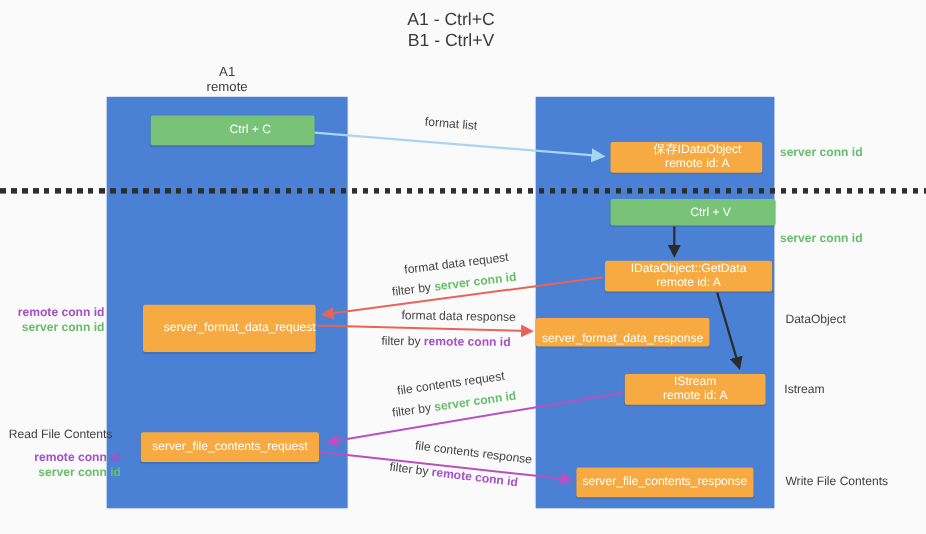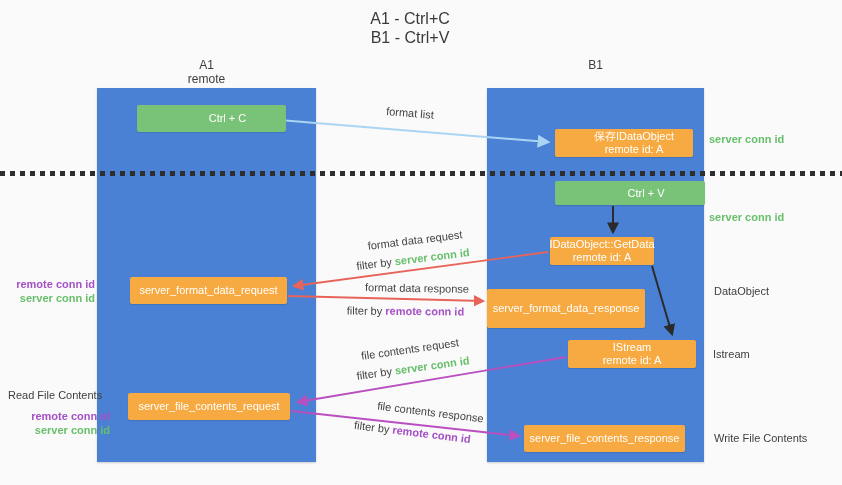--- a/index.html
+++ b/index.html
@@ -22,23 +22,23 @@
   #separator{left:0;top:171px;width:842px;height:5px;
     background:repeating-linear-gradient(90deg,#2e2e2e 0 5px,transparent 5px 10px);}
   .node{display:flex;flex-direction:column;align-items:center;justify-content:center;
     text-align:center;color:#fff;font-size:11px;line-height:13px;border-radius:2px;
     box-shadow:0 1px 1px rgba(0,0,0,.12);}
   .green{background:#79c379;padding-left:32px;}
   .orange{background:#f7aa41;}
   #box-ctrl-c{left:137px;top:105px;width:117px;height:27px;}
   #box-save-dataobject{left:555px;top:129px;width:118px;height:28px;padding-left:20px;}
   #box-ctrl-v{left:555px;top:181px;width:118px;height:24px;}
-  #box-getdata{left:550px;top:237px;width:104px;height:28px;}
-  #box-format-request{left:130px;top:277px;width:157px;height:27px;}
-  #box-format-response{left:487px;top:289px;width:158px;height:39px;}
+  #box-getdata{left:550px;top:237px;width:152px;height:28px;}
+  #box-format-request{left:130px;top:277px;width:157px;height:43px;align-items:flex-end;}
+  #box-format-response{left:487px;top:289px;width:158px;height:26px;justify-content:flex-end;}
   #box-istream{left:568px;top:340px;width:128px;height:28px;}
   #box-file-request{left:128px;top:393px;width:162px;height:27px;}
   #box-file-response{left:524px;top:425px;width:161px;height:27px;}
   .flow-label{font-size:11px;color:#434343;text-align:center;white-space:nowrap;}
   .hl-green{color:#67bf6b;font-weight:bold;}
   .hl-purple{color:#a551c5;font-weight:bold;}
   #lbl-format-list{left:350px;top:107px;width:120px;transform:rotate(4.5deg);}
   #lbl-fdr{left:355px;top:234px;width:120px;transform:rotate(-7deg);}
   #lbl-fdr-filter{left:343px;top:253px;width:140px;transform:rotate(-7deg);}
   #lbl-fdresp{left:357px;top:282px;width:120px;transform:rotate(1deg);}
@@ -68,21 +68,20 @@
   <div class="abs" id="page-title">
     <div>A1 - Ctrl+C</div>
     <div>B1 - Ctrl+V</div>
   </div>
 
   <div class="abs col-header" id="col-header-left">
     <div>A1</div>
     <div>remote</div>
   </div>
   <div class="abs col-header" id="col-header-right">
-    <div>B1</div>
   </div>
 
   <div class="abs lifeline" id="col-left"></div>
   <div class="abs lifeline" id="col-right"></div>
 
   <div class="abs" id="separator"></div>
 
   <svg class="abs" id="arrows" width="842" height="485" viewBox="0 0 842 485">
     <defs>
       <marker id="m-blue" viewBox="0 0 10 10" refX="8" refY="5" markerWidth="6.5" markerHeight="6.5" orient="auto-start-reverse">

